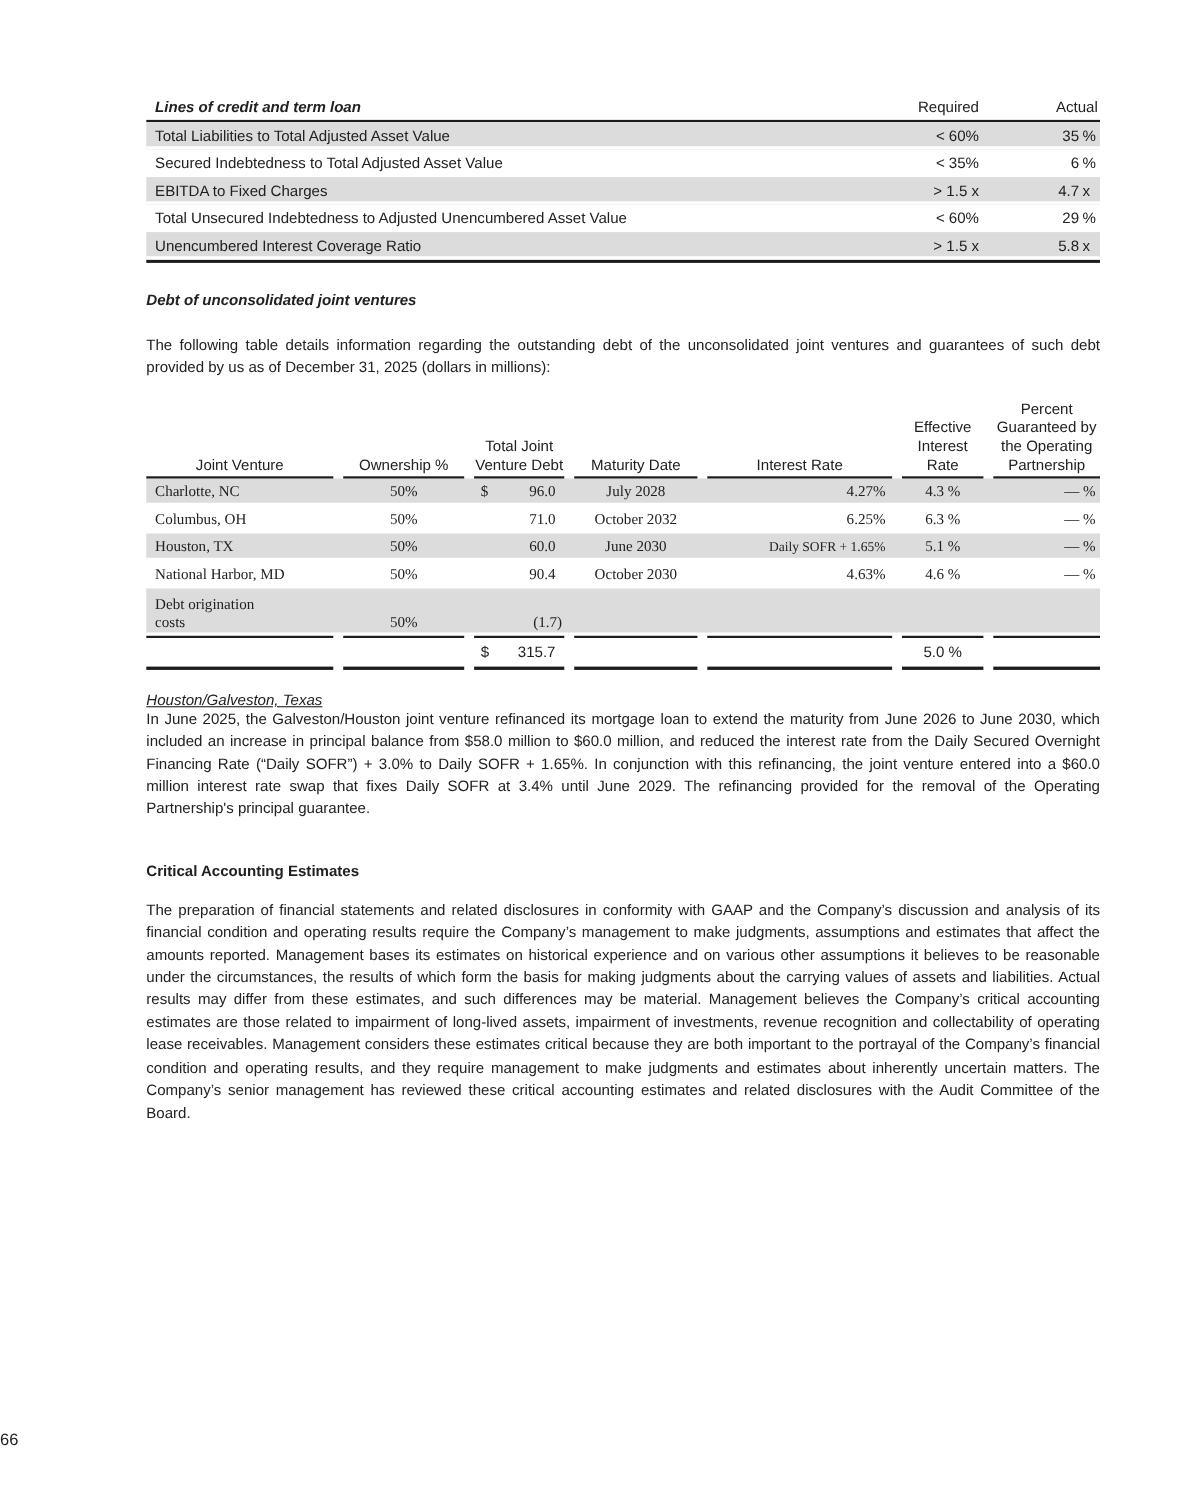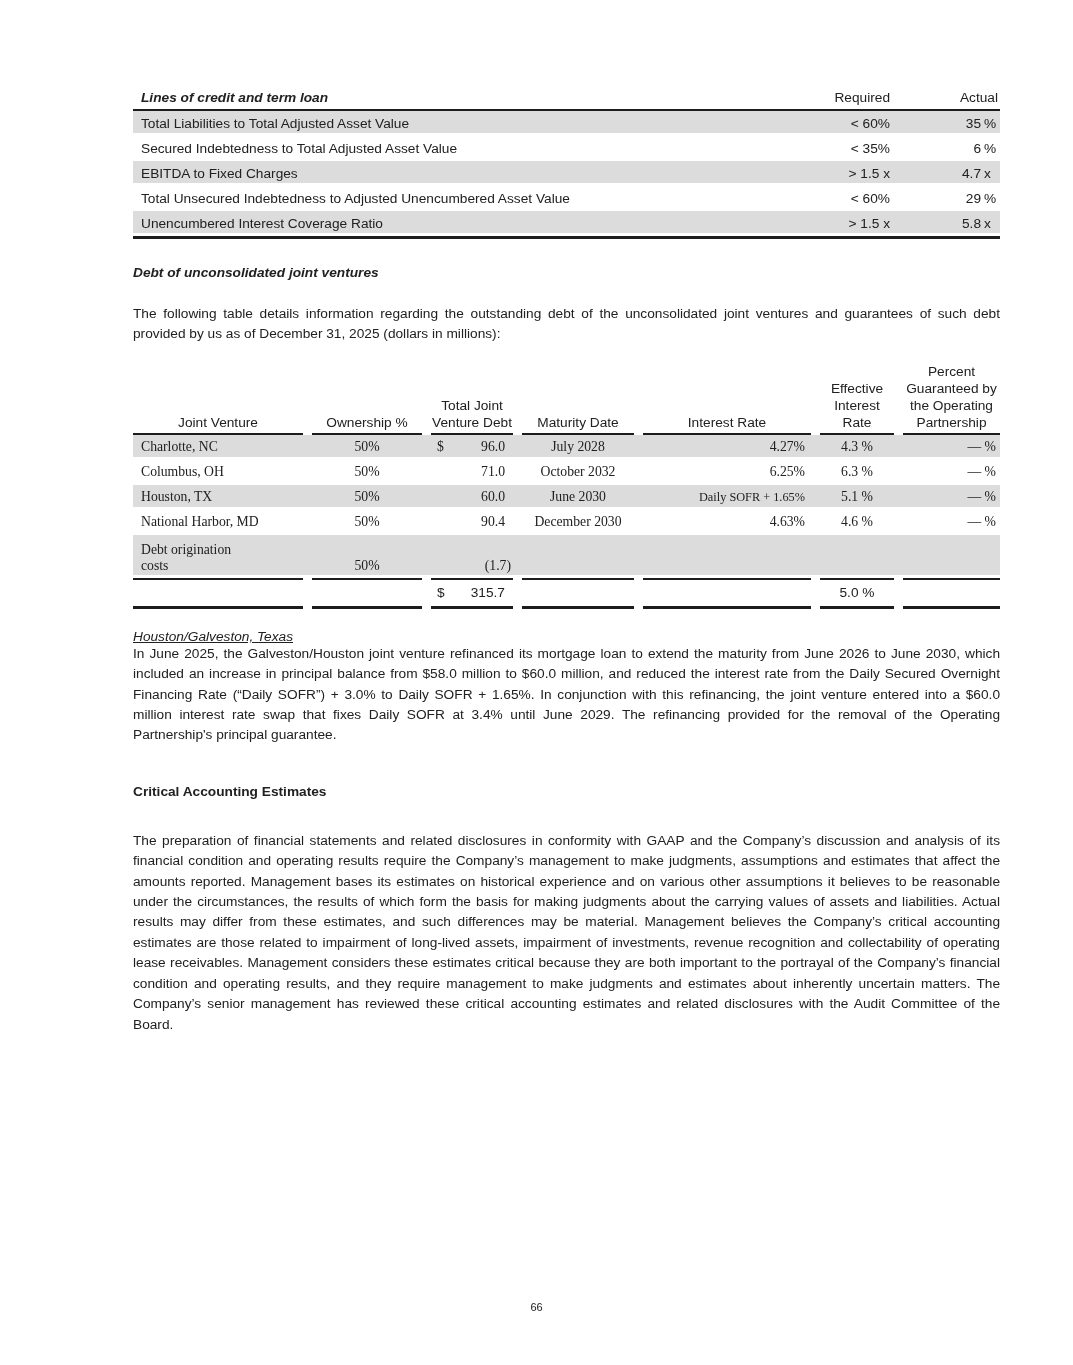--- a/index.html
+++ b/index.html
@@ -41,21 +41,21 @@
   .t1-act .v { text-align: center; }
   .t1-act .u { display: inline-block; width: 14px; margin-left: 3px; text-align: left; }
   .shade { background: #dcdcdc; box-shadow: inset 0 -3px 0 #ffffff; }
 
   
   .h-bi { font-weight: bold; font-style: italic; margin-top: 26px; }
   .h-iu { font-style: italic; text-decoration: underline; margin-top: 20px; }
   .h-b  { font-weight: bold; margin-top: 38px; }
   .para { margin-top: 24px; text-align: justify; line-height: 20.4px; }
   .para-tight { margin-top: 0; text-align: justify; line-height: 20.4px; }
-  .para-cae { margin-top: 32px; text-align: justify; line-height: 20.4px; }
+  .para-cae { margin-top: 19px; text-align: justify; line-height: 20.4px; }
 
   
   .jvt { margin-top: 18px; width: 100%; }
   .jvr {
     display: grid;
     grid-template-columns: 170px 110px 82px 112px 168px 74px 97px;
     column-gap: 9px;
   }
   .jv-head { align-items: end; line-height: 17px; }
   .jv-head > div { text-align: center; padding-bottom: 2px; }
@@ -75,22 +75,21 @@
   .c-gua  { text-align: right; padding-right: 4px; }
   .jv-total { height: 26px; align-items: center; display: grid; }
   .wrapnarrow { display: inline-block; max-width: 118px; }
 
   
   .footer {
     position: absolute;
     top: 1301px;
     left: 0;
     width: 100%;
-    text-align: center;
-    font-size: 11px;
+    font-size: 15px;
   }
 </style>
 </head>
 <body>
 
 <div class="page">
   <div class="content">
 
     <div class="t1">
       <div class="t1-row t1-head">
@@ -199,21 +198,21 @@
         <div class="c-eff">5.1 %</div>
         <div class="c-gua">— %</div>
       </div>
       <div class="jvr jv-body">
         <div class="c-name">National Harbor, MD</div>
         <div class="c-own">50%</div>
         <div class="c-debt">
             <span class="cur"></span>
             <span class="val">90.4</span>
           </div>
-        <div class="c-mat">December 2030</div>
+        <div class="c-mat">October 2030</div>
         <div class="c-int">4.63%</div>
         <div class="c-eff">4.6 %</div>
         <div class="c-gua">— %</div>
       </div>
       <div class="jvr jv-body tall shade">
         <div class="c-name"><span class="wrapnarrow">Debt origination costs</span></div>
         <div class="c-own">50%</div>
         <div class="c-debt">
             <span class="cur"></span>
             <span class="val paren">(1.7)</span>

